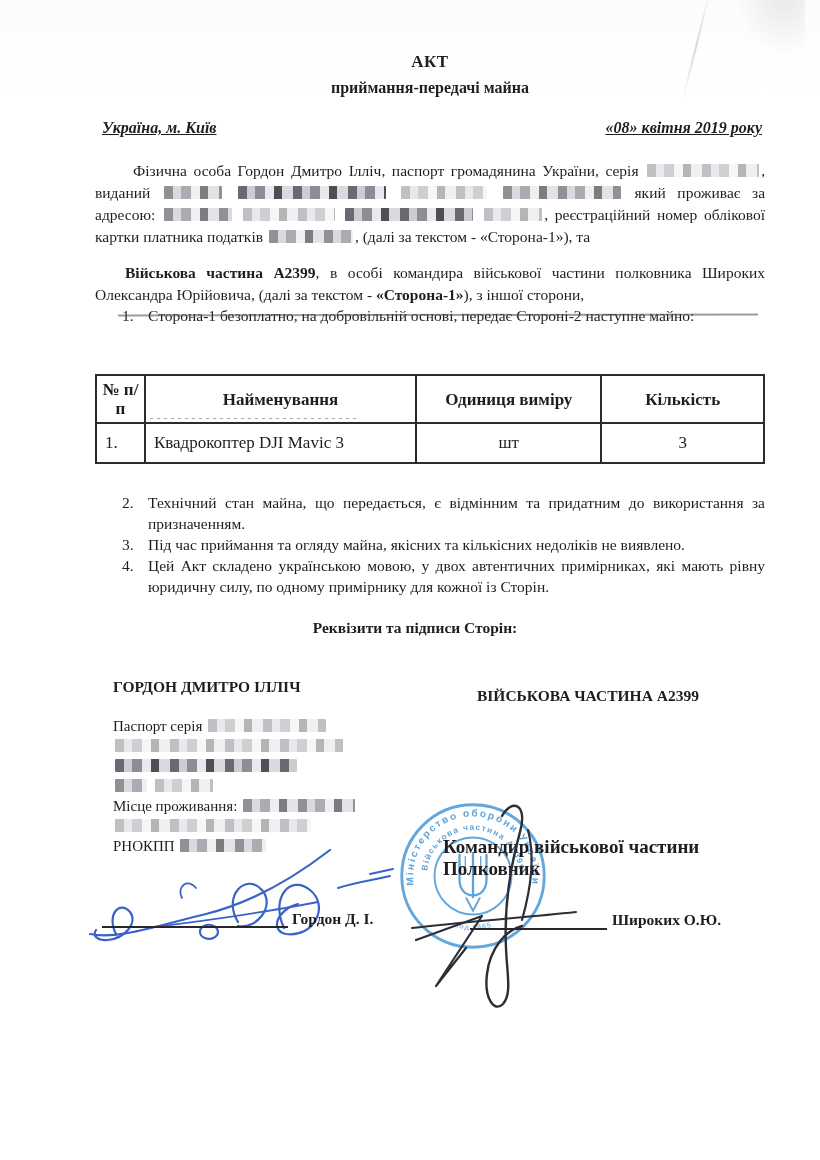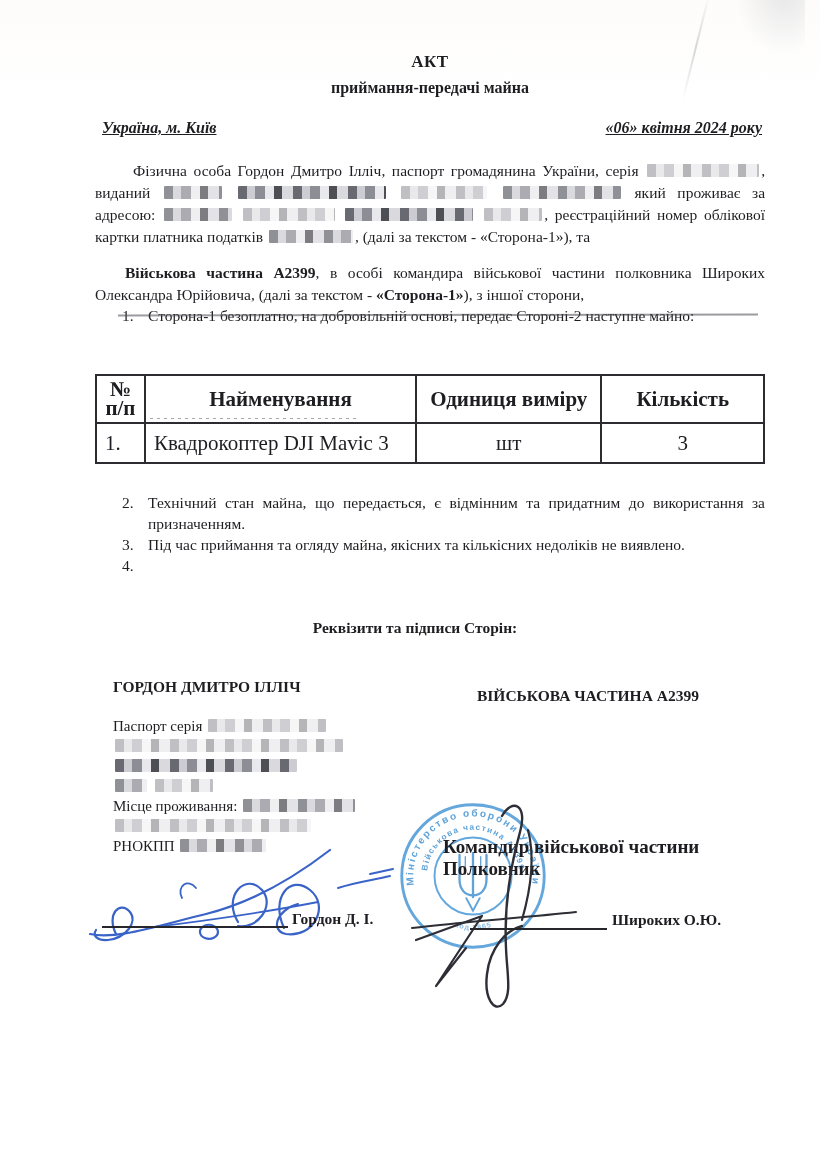--- a/index.html
+++ b/index.html
@@ -53,21 +53,21 @@
   .redact.light{opacity:.38;}
   .redact.med{opacity:.68;}
   .redact.dark{opacity:.92;}
 
   
   .artifact-line{position:absolute;background:rgba(75,75,82,.55);height:1.5px;}
   .strike{text-decoration:line-through;text-decoration-thickness:1.5px;text-decoration-color:rgba(55,55,62,.8);}
 
   table.goods{
     position:absolute;left:95px;top:374px;width:670px;
-    border-collapse:collapse;font-size:21px;
+    border-collapse:collapse;font-size:17px;
   }
   table.goods th,table.goods td{border:2px solid #2b2b30;}
   table.goods th{font-weight:bold;text-align:center;height:46px;line-height:19px;padding:0 4px;}
   table.goods td{height:38px;padding:0 8px;}
   .col-num{width:49px;}
   .col-name{width:272px;}
   .col-unit{width:186px;}
   .col-qty{width:163px;}
   td.c{text-align:center;}
 
@@ -114,21 +114,21 @@
   <div class="fold"></div>
   <div class="fold2"></div>
 
   <div class="title-block">
     <div class="doc-title">АКТ</div>
     <div class="doc-subtitle">приймання-передачі майна</div>
   </div>
 
   <div class="dateline">
     <span>Україна, м. Київ</span>
-    <span>«06» квітня 2024 року</span>
+    <span>«08» квітня 2019 року</span>
   </div>
 
   <div class="flow p1">
     <span>Фізична особа Гордон Дмитро Ілліч, паспорт громадянина України, серія</span>
     <span class="redact light" style="width:112px"></span><span>, виданий</span>
     <span class="redact med" style="width:58px"></span>
     <span class="redact dark" style="width:148px"></span>
     <span class="redact light" style="width:86px"></span>
     <span class="redact med" style="width:118px"></span>
     <span>який проживає за адресою:</span>
@@ -168,21 +168,21 @@
         <td class="c">шт</td>
         <td class="c">3</td>
       </tr>
     </tbody>
   </table>
   <div class="dotted-artifact"></div>
 
   <div class="flow items">
     <p class="item"><span class="inum">2.</span><span>Технічний стан майна, що передається, є відмінним та придатним до використання за призначенням.</span></p>
     <p class="item"><span class="inum">3.</span><span>Під час приймання та огляду майна, якісних та кількісних недоліків не виявлено.</span></p>
-    <p class="item"><span class="inum">4.</span></p>
+    <p class="item"><span class="inum">4.</span><span>Цей Акт складено українською мовою, у двох автентичних примірниках, які мають рівну юридичну силу, по одному примірнику для кожної із Сторін.</span></p>
   </div>
 
   <div class="requisites">Реквізити та підписи Сторін:</div>
 
   <div class="party1-name">ГОРДОН ДМИТРО ІЛЛІЧ</div>
   <div class="party2-name">ВІЙСЬКОВА ЧАСТИНА А2399</div>
 
   <div class="details">
     <div class="row"><span>Паспорт серія</span> <span class="redact light" style="width:118px"></span></div>
     <div class="row"><span class="redact light" style="width:228px"></span></div>

